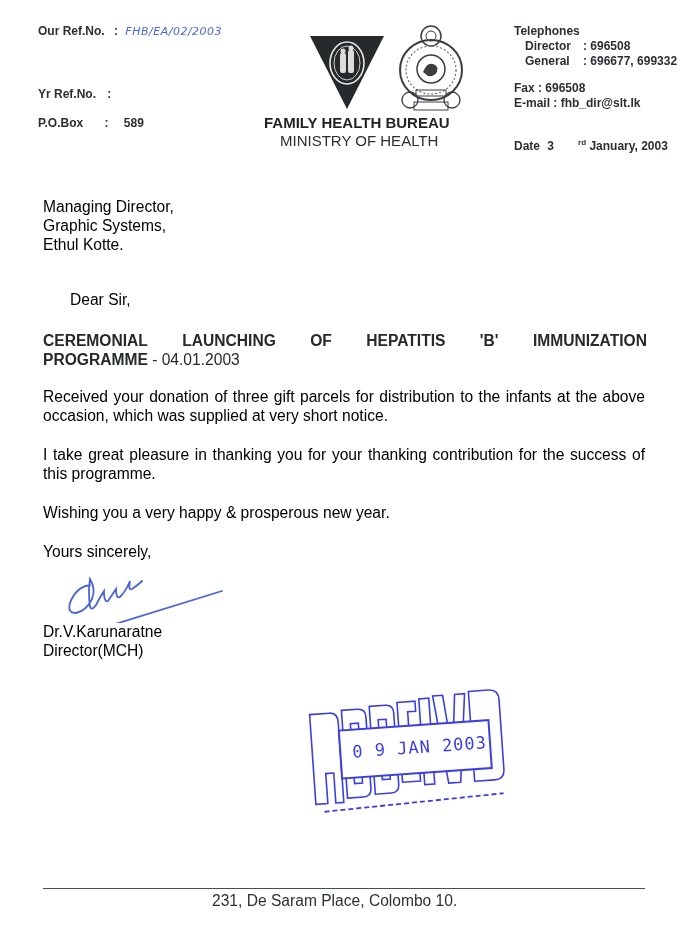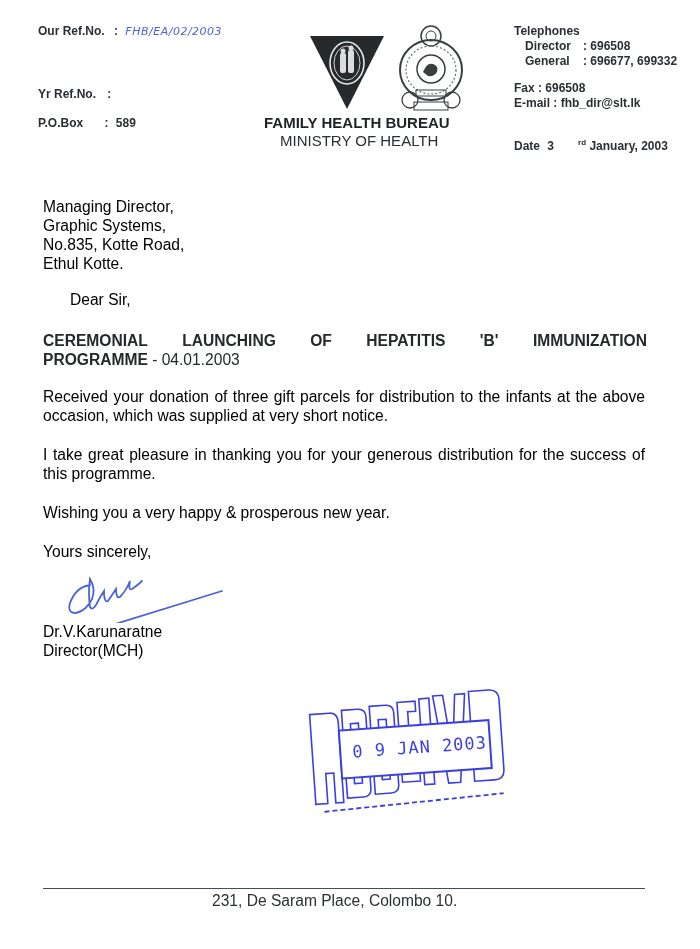--- a/index.html
+++ b/index.html
@@ -87,21 +87,21 @@
 </div>
 
 <div class="abs hdr-bold" style="left:38px; top:87px;text-align:right;">
   <span>Yr Ref.No.</span>
   <span style="margin-left:8px;">:</span>
 </div>
 
 <div class="abs hdr-bold" style="left:38px; top:116px;">
   <span>P.O.Box</span>
   <span style="margin-left:18px;">:</span>
-  <span style="margin-left:4px;">589</span>
+  <span style="margin-left:12px;">589</span>
 </div>
 
 <div class="abs" style="left:308px; top:33px; width:78px; height:78px;">
   <svg width="78" height="78" viewBox="0 0 78 78">
     <polygon points="2,3 76,3 39,76" fill="#262a2d"></polygon>
     <ellipse cx="39" cy="30" rx="17" ry="21" fill="none" stroke="#e6e6e6" stroke-width="1.6"></ellipse>
     <ellipse cx="39" cy="30" rx="13" ry="17" fill="none" stroke="#cfcfcf" stroke-width="1"></ellipse>
     <rect x="32" y="20" width="6" height="20" rx="2" fill="#dcdcdc"></rect>
     <rect x="40" y="17" width="6" height="23" rx="2" fill="#dcdcdc"></rect>
     <circle cx="35" cy="18" r="2.5" fill="#dcdcdc"></circle>
@@ -139,42 +139,41 @@
 
 <div class="abs hdr-bold" style="left:514px; top:138px;">
   <span>Date</span>
   <span style="margin-left:4px;">3</span><sup style="font-size:8px;padding-left:24px;">rd</sup>
   <span>January, 2003</span>
 </div>
 
 <div class="abs body-text" style="left:43px; top:197px;">
   <div>Managing Director,</div>
   <div>Graphic Systems,</div>
-  <div>No.835, Kotte Road,</div>
   <div>Ethul Kotte.</div>
 </div>
 
 <div class="abs body-text" style="left:43px; top:290px;margin-left:27px;">Dear Sir,</div>
 
 <div class="abs subject" style="left:43px; top:331px;">
   <div class="subject-line1">
     <span>CEREMONIAL</span>
     <span>LAUNCHING</span>
     <span>OF</span>
     <span>HEPATITIS</span>
     <span>'B'</span>
     <span>IMMUNIZATION</span>
   </div>
   <div>
     <span>PROGRAMME</span><span style="font-weight:normal;"> - 04.01.2003</span>
   </div>
 </div>
 
 <div class="abs body-text justify" style="left:43px; top:387px; width:602px;">Received your donation of three gift parcels for distribution to the infants at the above occasion, which was supplied at very short notice.</div>
-<div class="abs body-text justify" style="left:43px; top:445px; width:602px;">I take great pleasure in thanking you for your generous distribution for the success of this programme.</div>
+<div class="abs body-text justify" style="left:43px; top:445px; width:602px;">I take great pleasure in thanking you for your thanking contribution for the success of this programme.</div>
 <div class="abs body-text" style="left:43px; top:503px;">Wishing you a very happy &amp; prosperous new year.</div>
 
 <div class="abs body-text" style="left:43px; top:542px;">Yours sincerely,</div>
 
 <div class="abs" style="left:62px; top:563px; width:170px; height:60px;">
   <svg width="170" height="60" viewBox="0 0 170 60">
     <path d="M28,22 q-14,2 -20,18 q-3,10 6,10 q10,-2 16,-14 q4,-10 -2,-20 q-2,14 0,28 q2,4 6,-2 q4,-8 8,-14 q0,12 4,10 q4,-6 8,-12 q0,10 4,8 q6,-6 10,-16 q-2,10 2,8 q6,-4 10,-8" fill="none" stroke="#4a64d8" stroke-width="1.8" stroke-linecap="round"></path>
     <path d="M50,62 L160,28" fill="none" stroke="#4a64d8" stroke-width="1.8" stroke-linecap="round"></path>
   </svg>
 </div>

